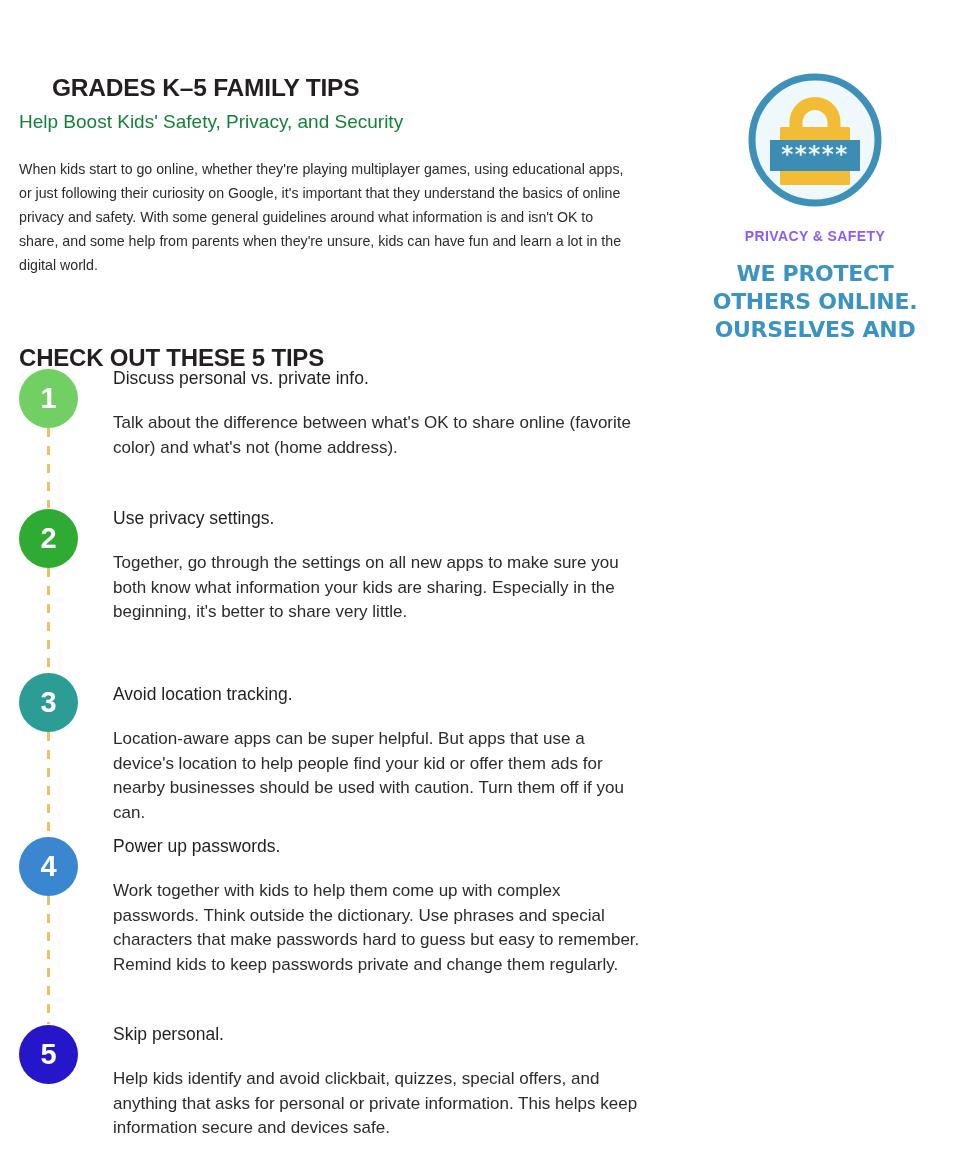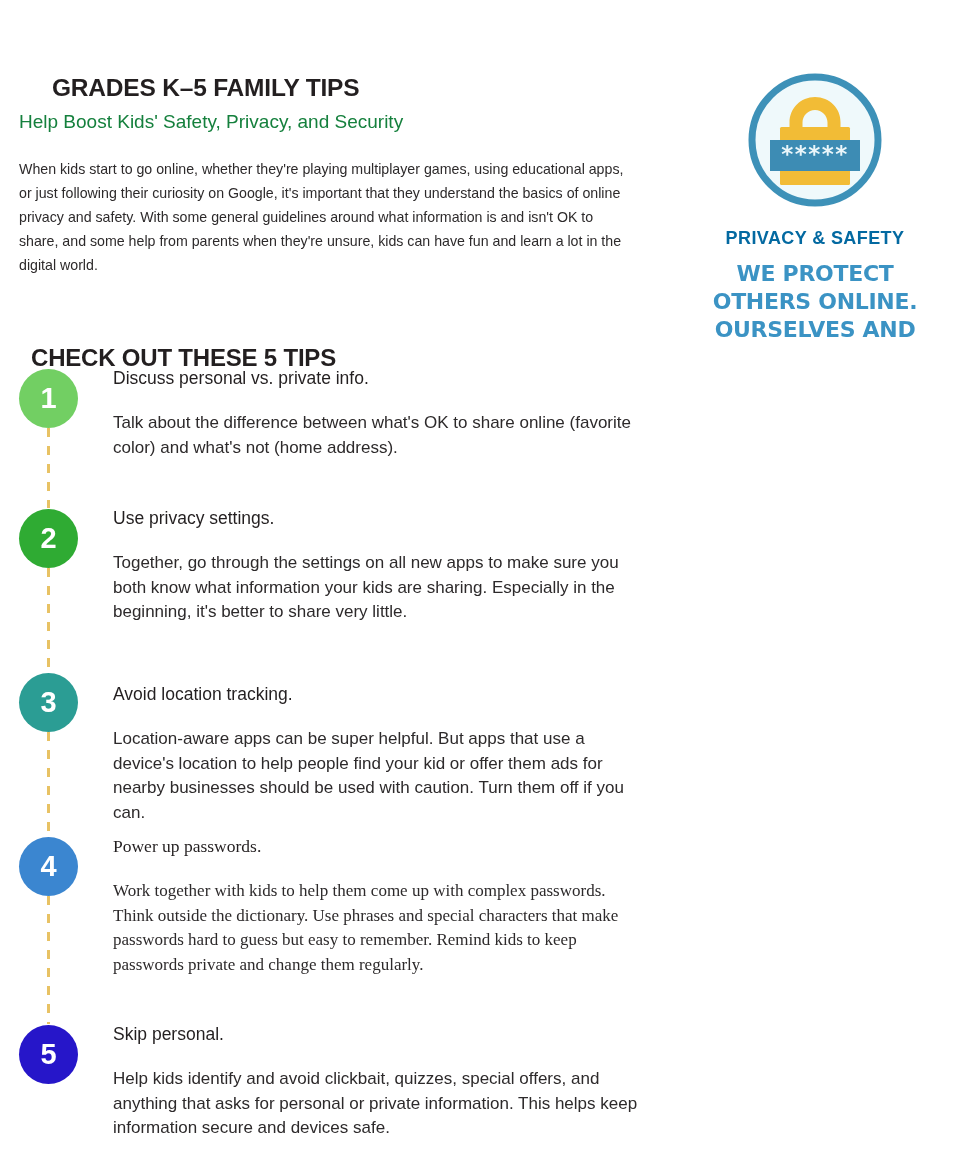--- a/index.html
+++ b/index.html
@@ -56,21 +56,20 @@
 
   .tips-heading {
     position: absolute;
     left: 0;
     top: 324px;
     font-size: 24px;
     font-weight: bold;
     letter-spacing: -0.2px;
     color: #231f20;
     white-space: nowrap;
-    margin-left: 12px;
   }
 
   
   .timeline {
     position: absolute;
     left: 0;
     top: 0;
     width: 660px;
     height: 1157px;
   }
@@ -133,24 +132,24 @@
     left: 55px;
     top: 70px;
     width: 140px;
     height: 140px;
   }
   .badge-caption {
     position: absolute;
     left: 0;
     top: 228px;
     width: 250px;
-    font-size: 18px;
+    font-size: 14px;
     font-weight: bold;
     letter-spacing: 0.4px;
-    color: #0369a1;
+    color: #8b5cf6;
     text-align: center;
   }
   .tagline {
     position: absolute;
     left: 0;
     top: 260px;
     width: 250px;
     text-align: center;
     font-family: "DejaVu Sans", sans-serif;
     font-size: 22px;
@@ -206,21 +205,21 @@
     <div class="tip-body" style="top:-3px;margin-top:12px;">
       <p class="tip-title">Avoid location tracking.</p>
       <p class="tip-text">Location-aware apps can be super helpful. But apps that use a device's location to help people find your kid or offer them ads for nearby businesses should be used with caution. Turn them off if you can.</p>
     </div>
   </div>
 
   <div class="tip-row" style="top:837px;">
     <div class="tip-badge" style="background:#3b86d0;">
       <span>4</span>
     </div>
-    <div class="tip-body" style="top:-3px;font-family:Liberation Serif, serif;">
+    <div class="tip-body" style="top:-3px;">
       <p class="tip-title">Power up passwords.</p>
       <p class="tip-text">Work together with kids to help them come up with complex passwords. Think outside the dictionary. Use phrases and special characters that make passwords hard to guess but easy to remember. Remind kids to keep passwords private and change them regularly.</p>
     </div>
   </div>
 
   <div class="tip-row" style="top:1025px;">
     <div class="tip-badge" style="background:#2616c9;">
       <span>5</span>
     </div>
     <div class="tip-body" style="top:-3px;">

